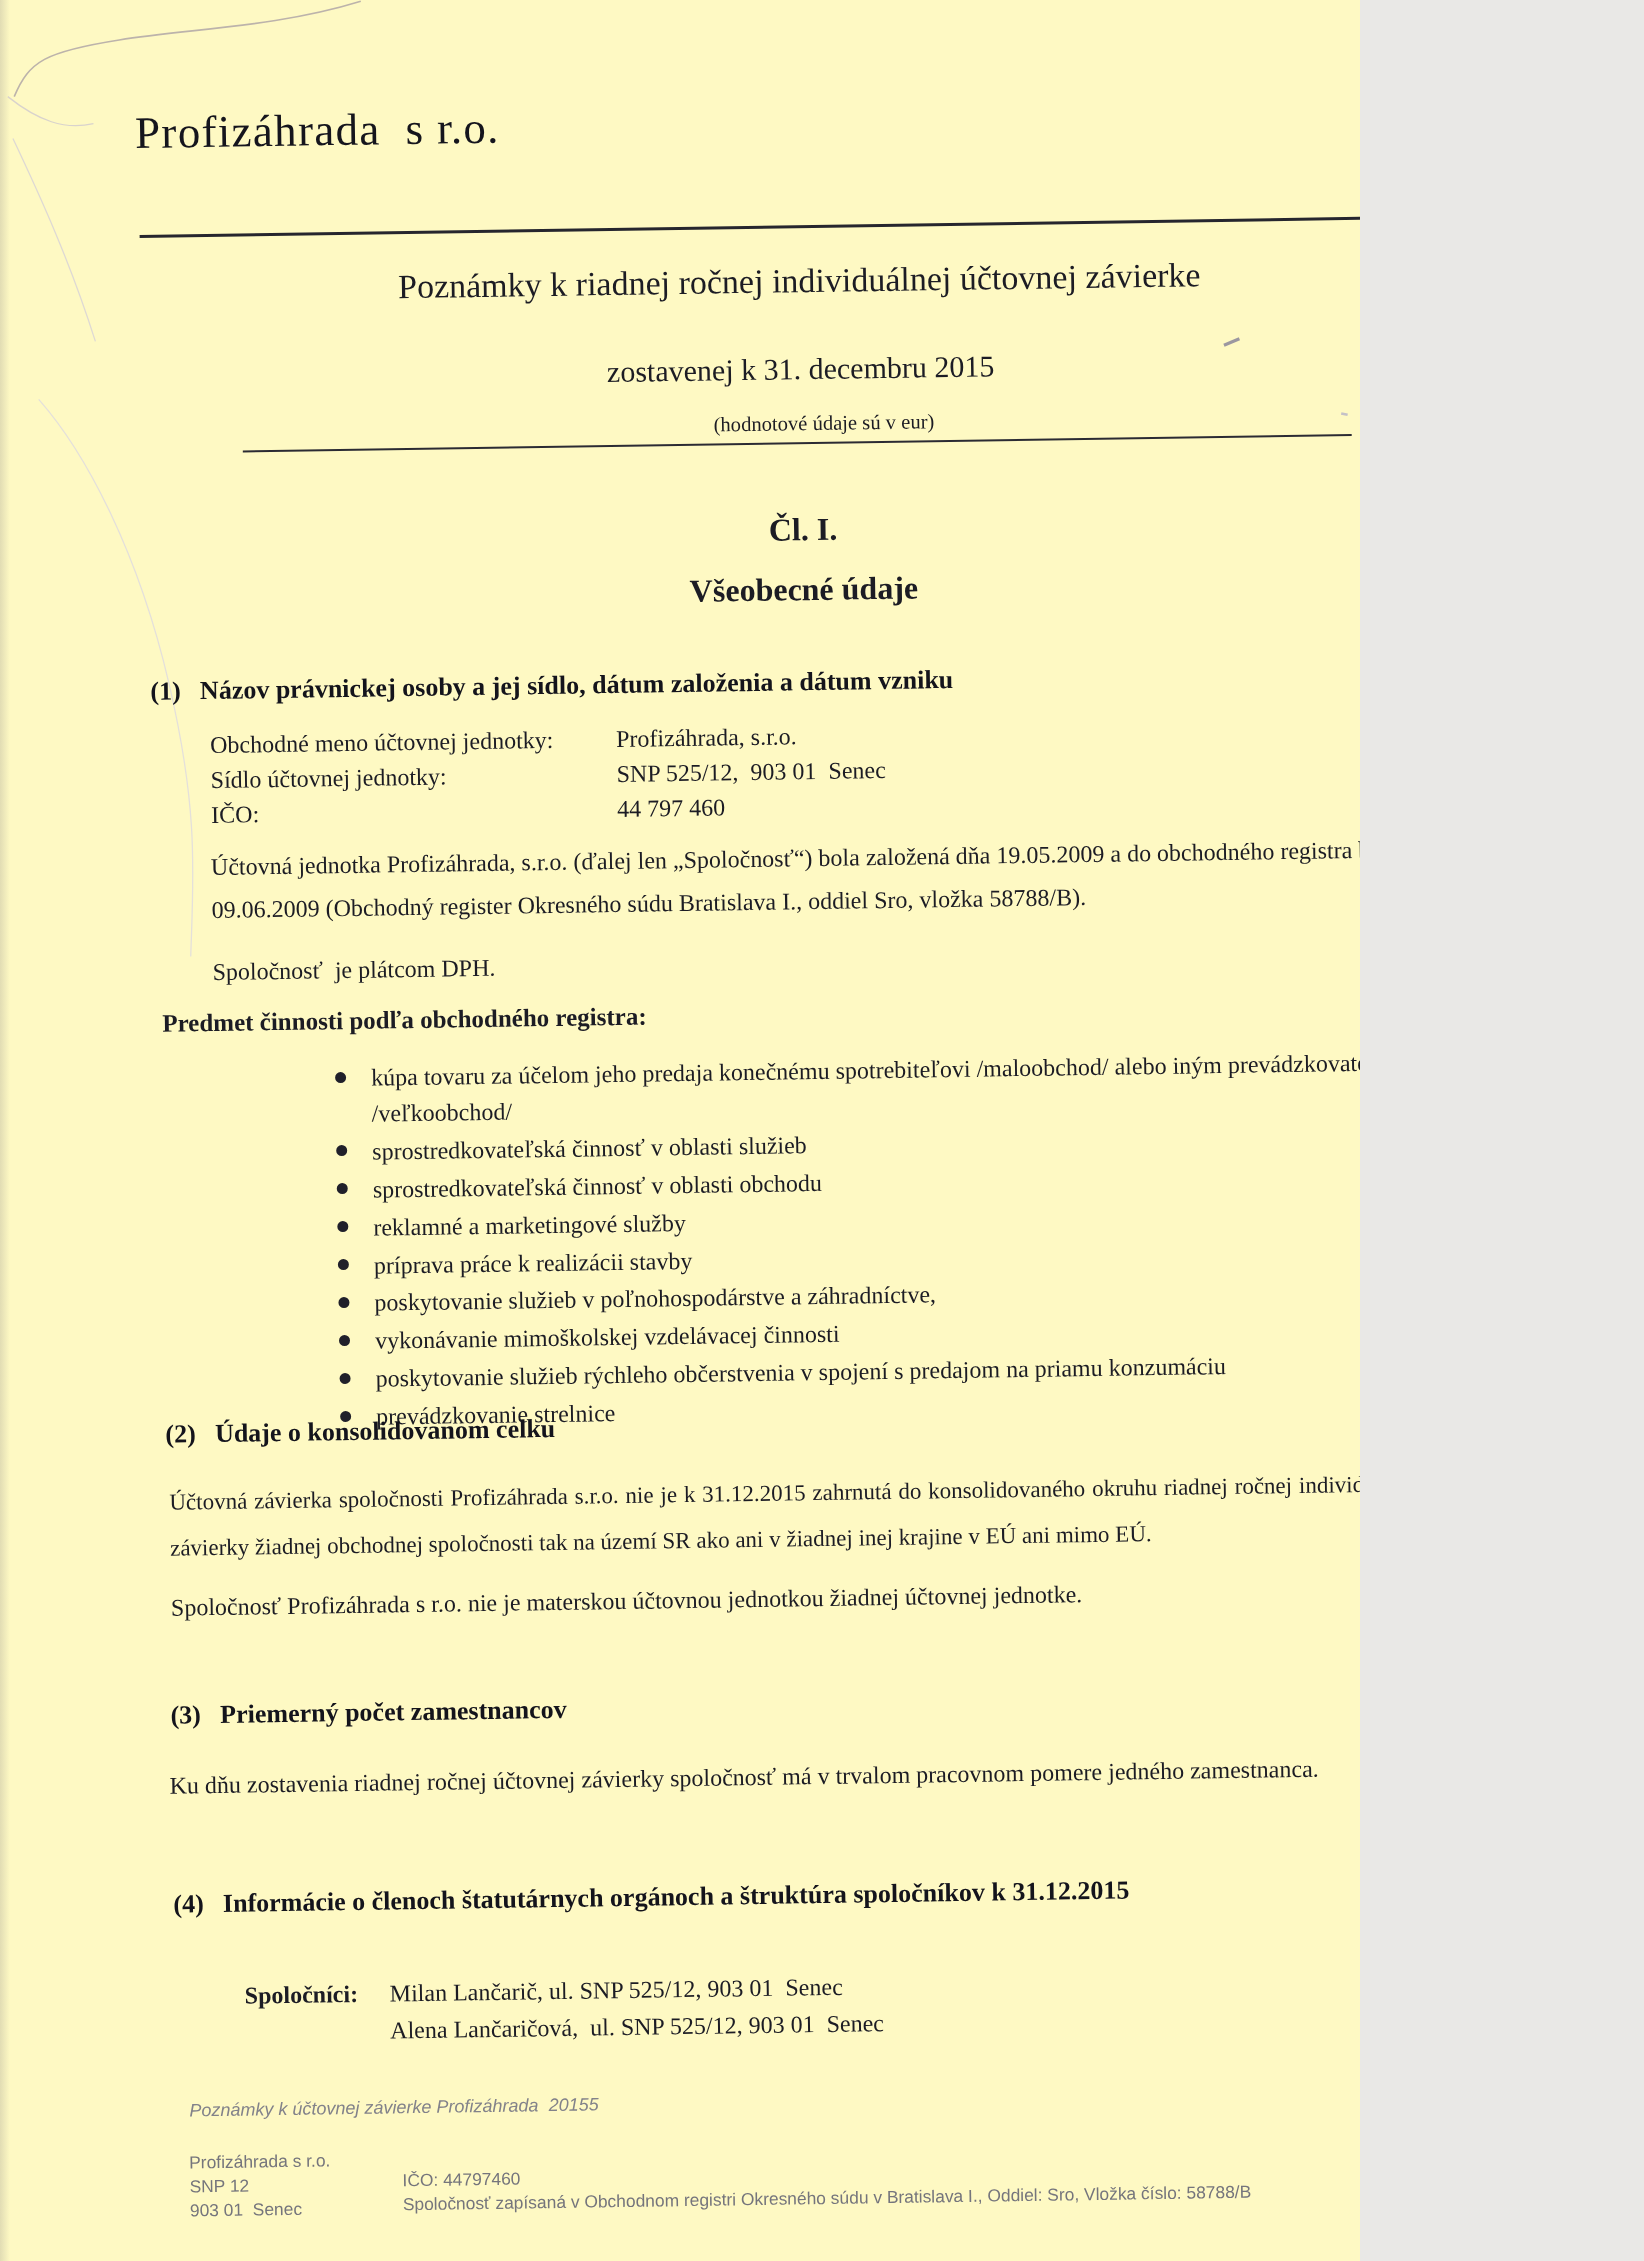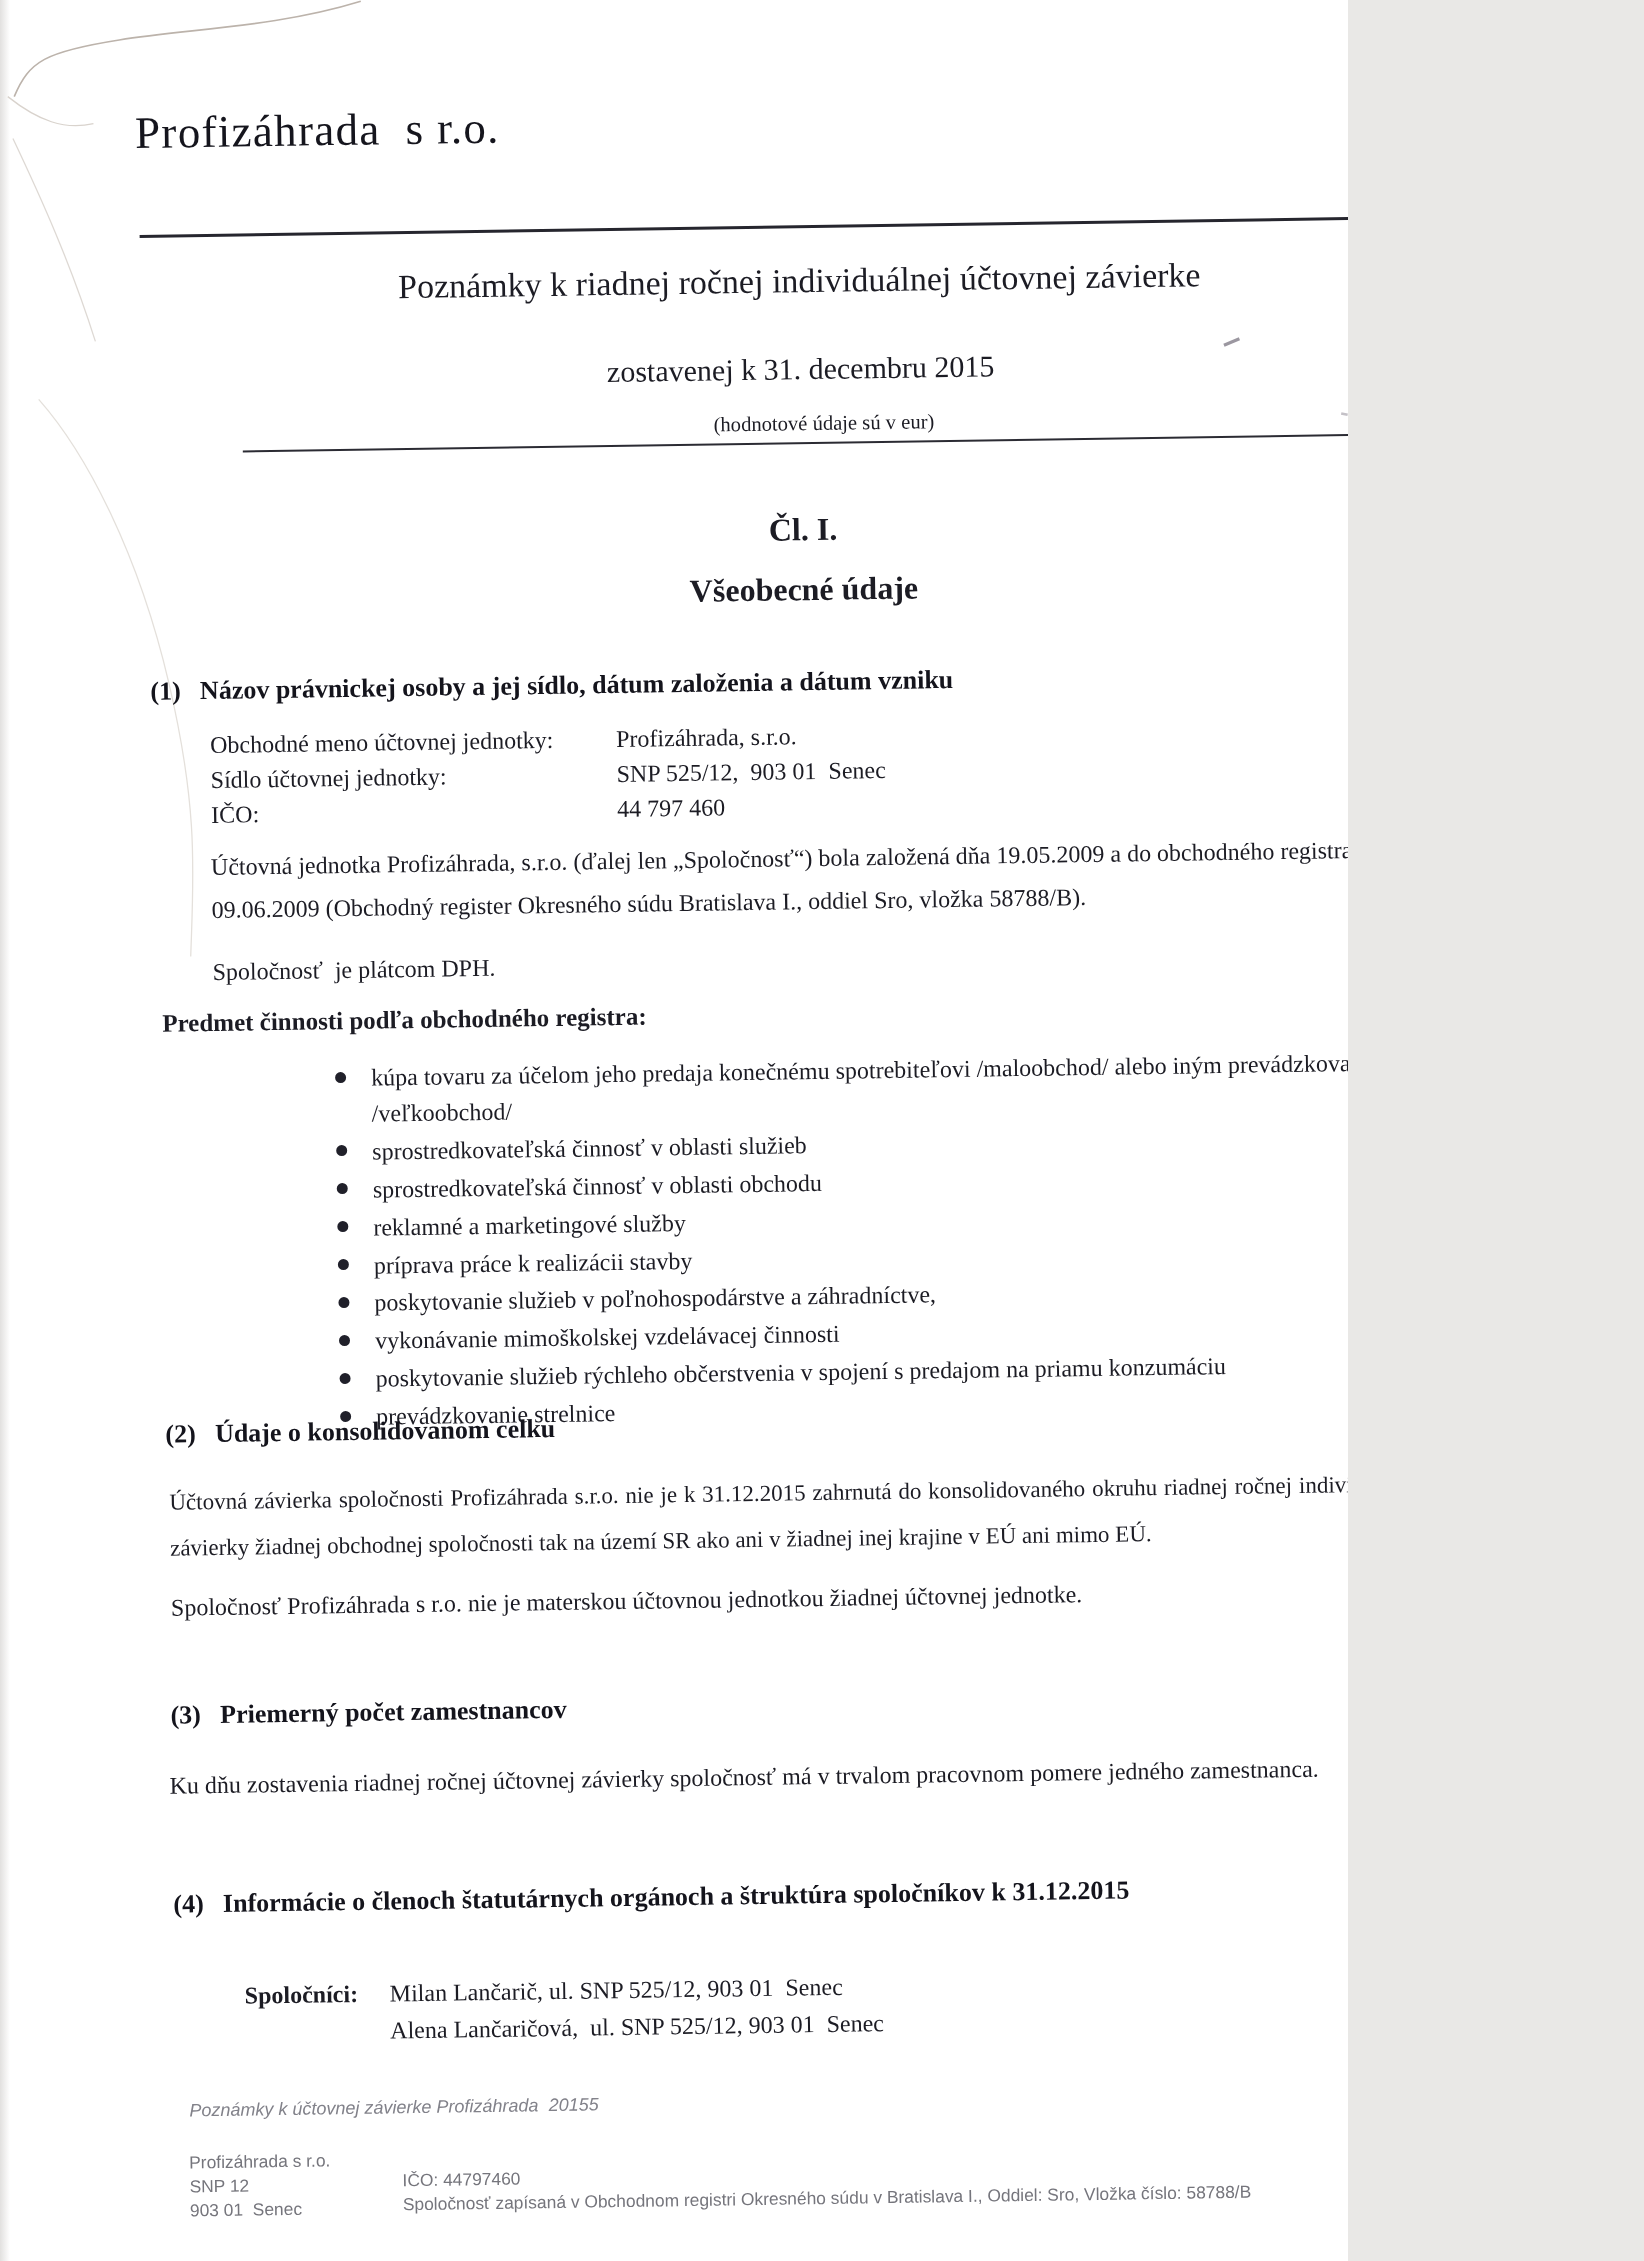--- a/index.html
+++ b/index.html
@@ -1,22 +1,23 @@
 <!DOCTYPE html>
 <html style="font-size:10.3px"><head>
 <meta charset="utf-8">
 <style>
   html,body{margin:0;padding:0;background:#e9e8e6;}
   .paper{
     position:relative;
     width:1348px;height:2261px;
-    background:#ffffff;
+    background:#fef9c3;
     overflow:hidden;
     font-family:"Liberation Serif","DejaVu Serif",serif;
     color:#1c1c24;
+    padding-left:12px;
   }
   .tilt{
     position:absolute;inset:0;
     transform:rotate(-0.85deg);
     transform-origin:818px 1134px;
   }
   .abs{position:absolute;}
   .pre{white-space:pre-wrap;}
 
   

